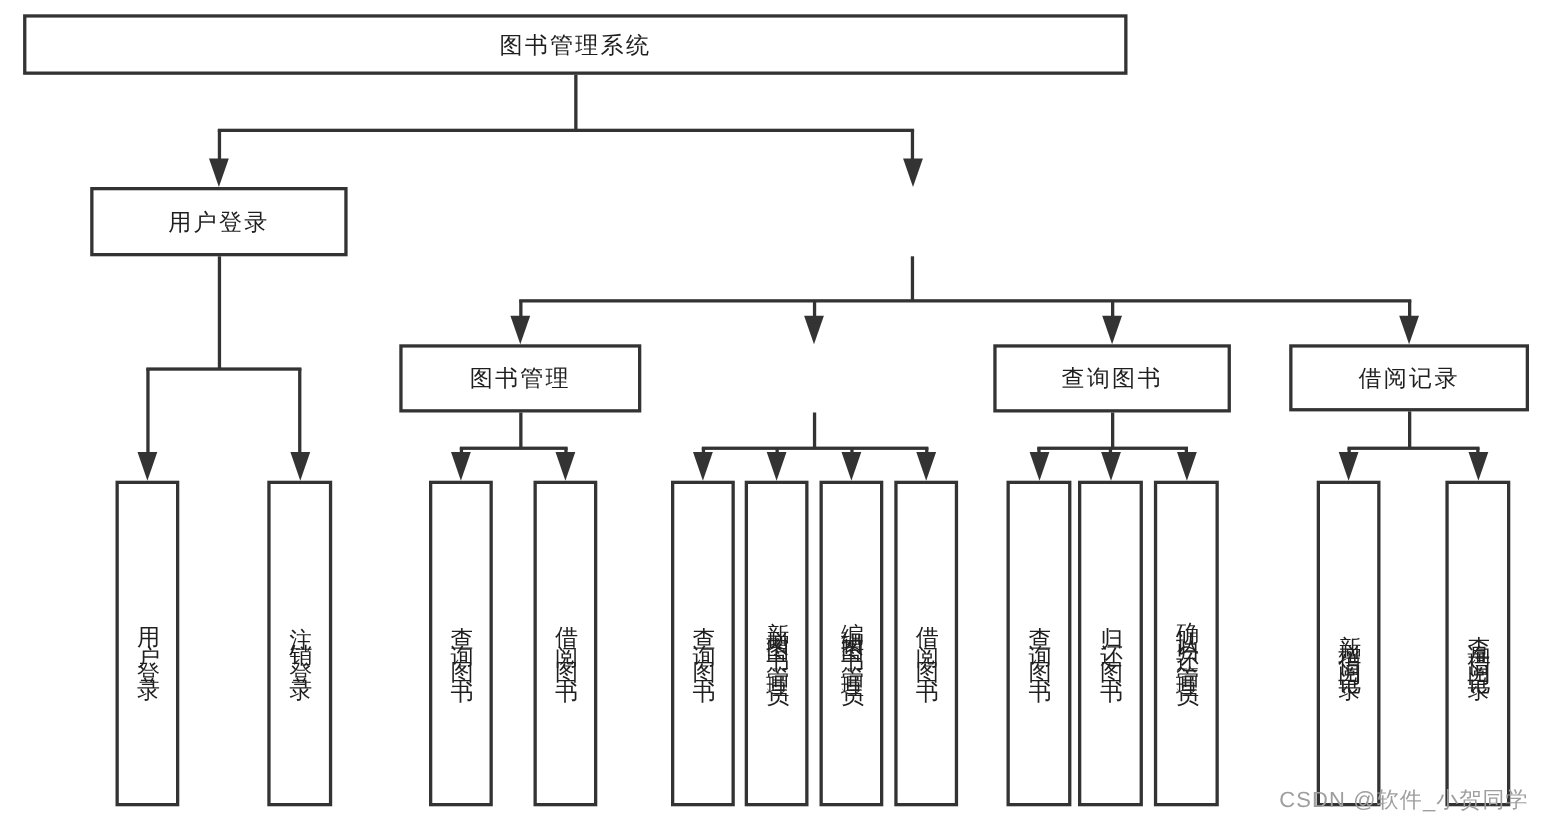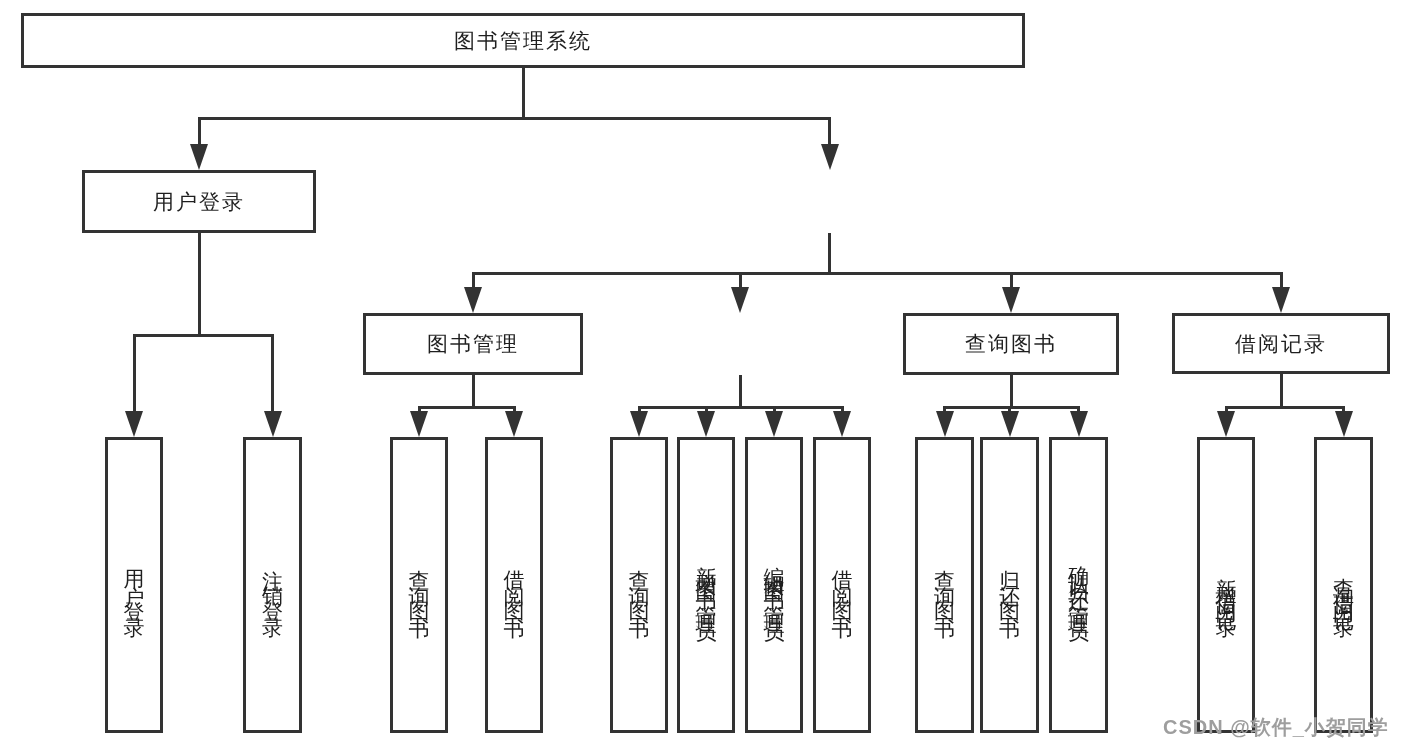--- a/index.html
+++ b/index.html
@@ -53,21 +53,21 @@
     font-size: 20px;
     letter-spacing: 1px;
     white-space: nowrap;
     z-index: 10;
   }
 </style>
 </head>
 <body>
 
 <div id="canvas" style="--line: #333333; --text: #1f1f1f; --box-fill: #ffffff; --bg: #ffffff; --wm: #9e9e9e;">
-  <div class="watermark" style="left:1163px; top:714px;font-weight:bold;">CSDN @软件_小贺同学</div>
+  <div class="watermark" style="left:1163px; top:714px;">CSDN @软件_小贺同学</div>
 <div class="node" style="left: 21px; top: 13px; width: 1004px; height: 55px;">
       <span class="node-label">图书管理系统</span>
     </div>
     <div class="node" style="left: 82px; top: 170px; width: 234px; height: 63px;">
       <span class="node-label">用户登录</span>
     </div>
     <div class="node" style="left: 363px; top: 313px; width: 220px; height: 62px;">
       <span class="node-label">图书管理</span>
     </div>
     <div class="node" style="left: 903px; top: 313px; width: 216px; height: 62px;">

